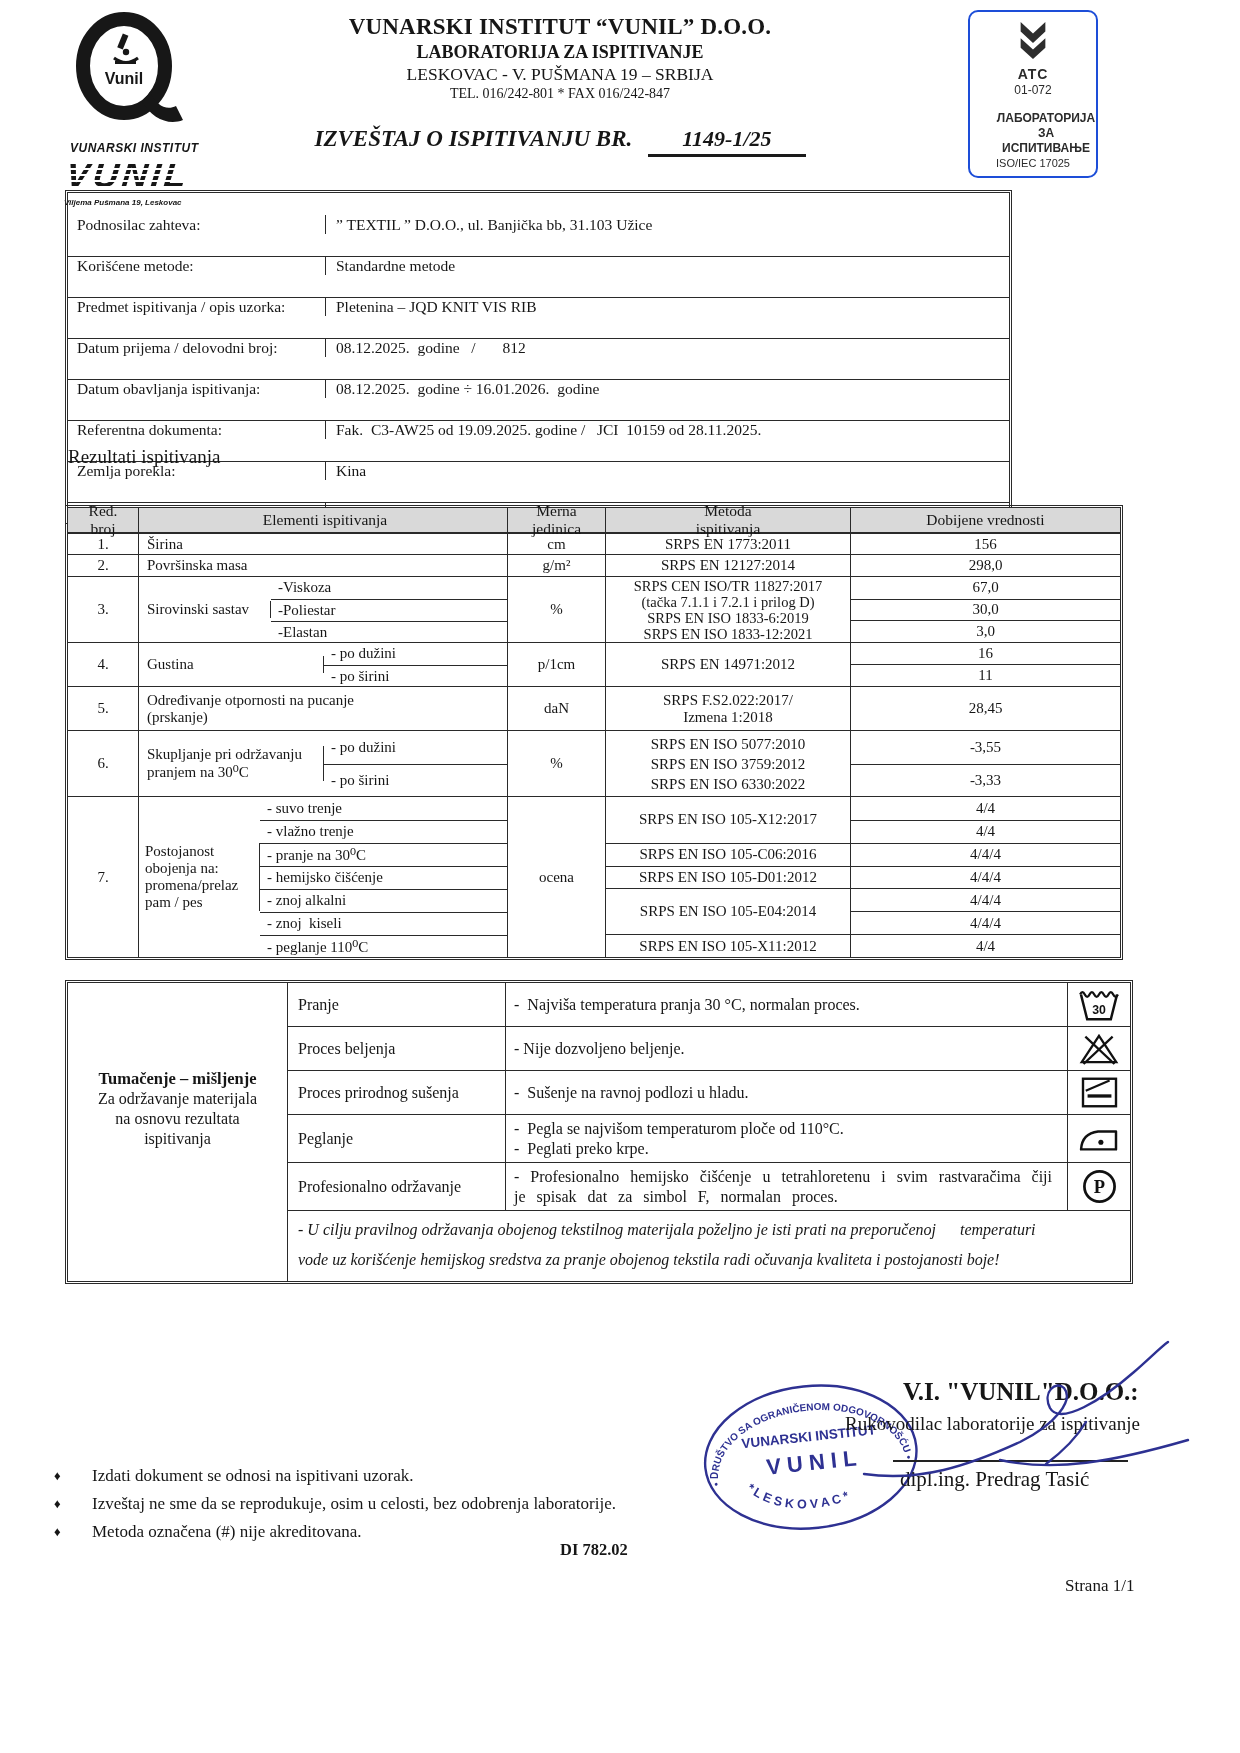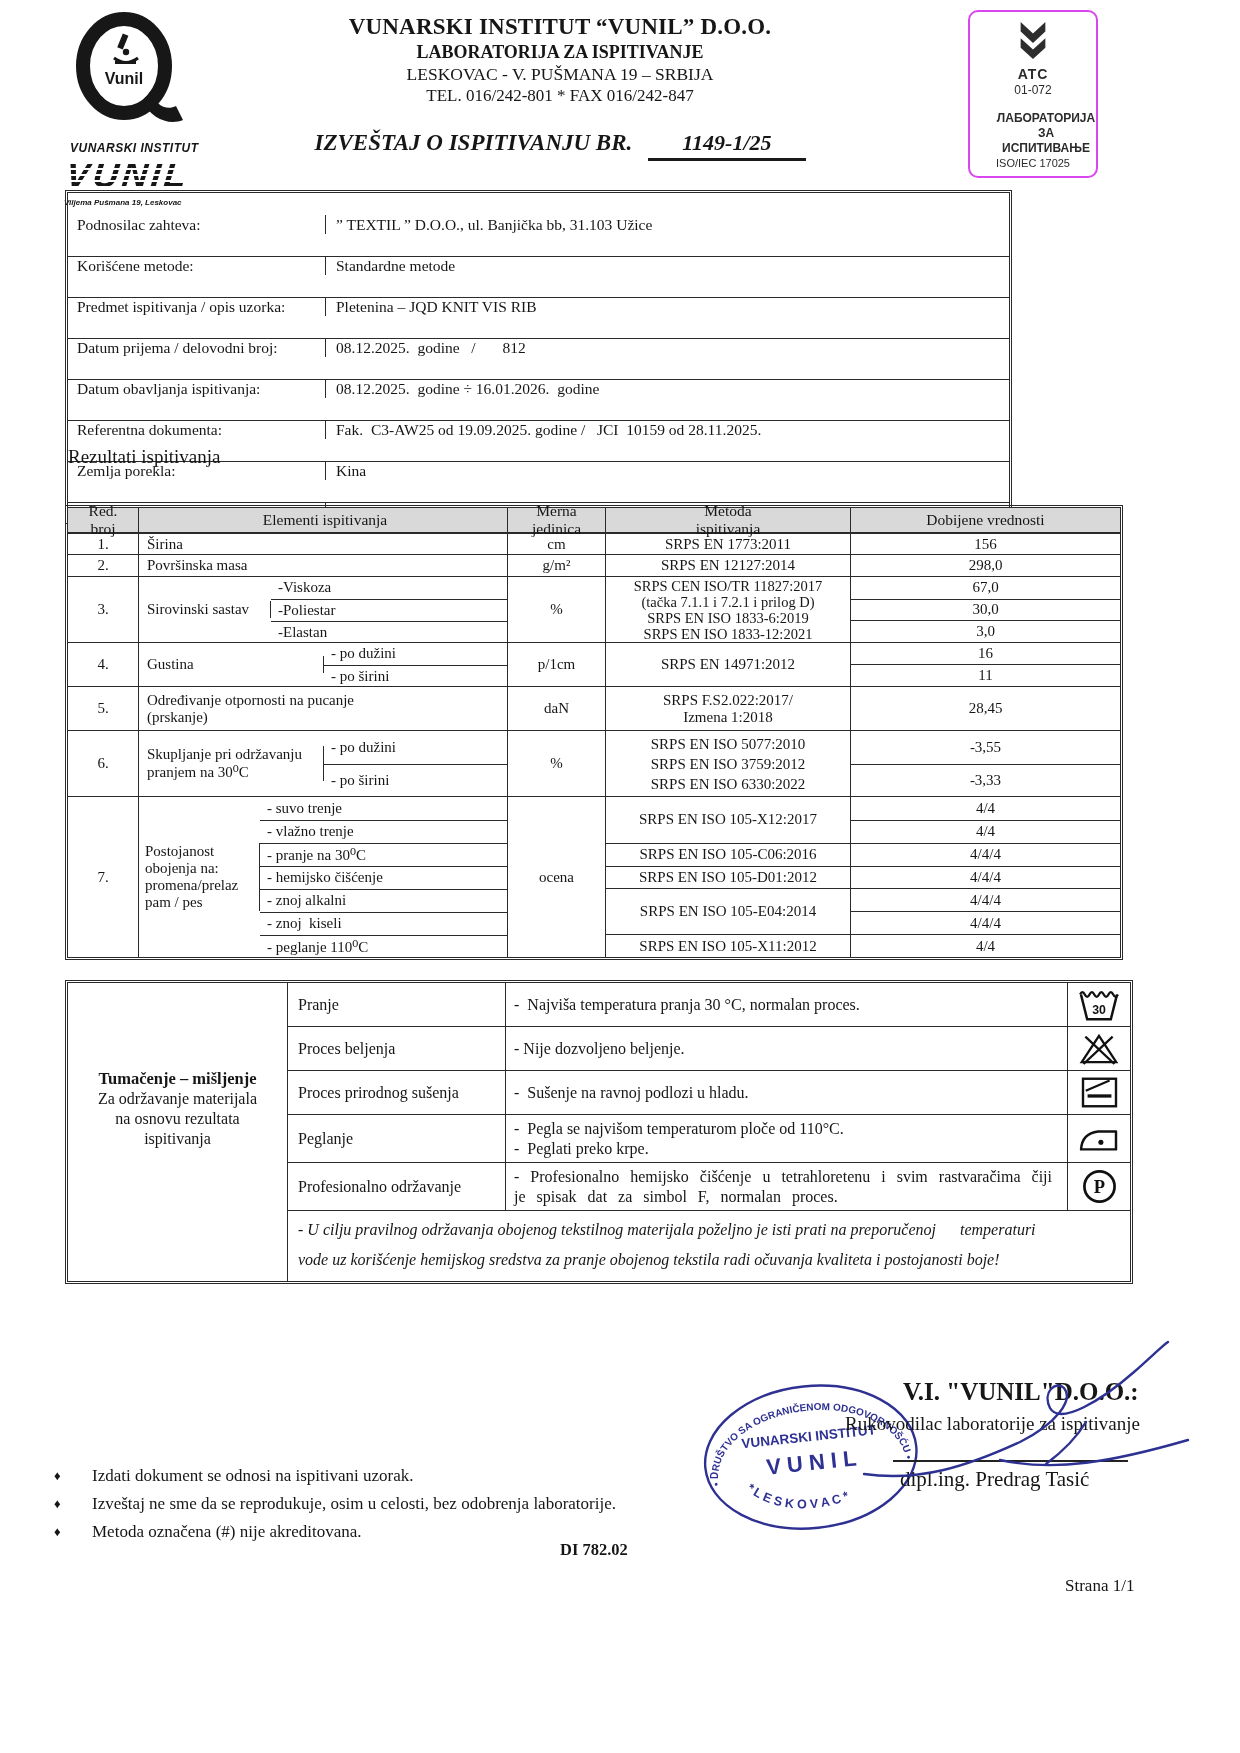--- a/index.html
+++ b/index.html
@@ -22,28 +22,28 @@
     letter-spacing:3px; transform:skewX(-6deg); }
   .vunil-logo::after { content:""; position:absolute; inset:4px -4px 4px -4px;
     background:repeating-linear-gradient(180deg, transparent 0 4px, #fff 4px 6px); }
   .logo-addr { position:absolute; left:64px; top:198px; width:150px;
     font:italic 700 8px "Liberation Sans","DejaVu Sans",sans-serif; }
 
   .head-center { position:absolute; left:255px; top:14px; width:610px; text-align:center; }
   .org-name { font-size:23px; font-weight:700; letter-spacing:.2px; }
   .lab-name { font-size:18px; font-weight:700; margin-top:2px; }
   .org-addr { font-size:17.5px; margin-top:1px; }
-  .org-tel  { font-size:17px; margin-top:1px; }
+  .org-tel  { font-size:14px; margin-top:1px; }
   .report-line { margin-top:24px; white-space:nowrap; }
   .report-title { font:italic 700 23px "Liberation Serif","DejaVu Serif",serif; }
   .report-no { font:italic 700 22px "Liberation Serif","DejaVu Serif",serif;
     border-bottom:3px solid #1a1a1a; padding:0 34px 2px 34px; margin-left:16px; display:inline-block; }
 
   .badge { position:absolute; left:968px; top:10px; width:130px; height:168px;
-    border:2px solid #d946ef; border-radius:10px; text-align:center;
+    border:2px solid #1d4ed8; border-radius:10px; text-align:center;
     font-family:"Liberation Sans","DejaVu Sans",sans-serif; color:#2b2b2b; }
   .badge-icon { margin-top:8px; }
   .badge-name { font-size:14px; font-weight:700; letter-spacing:1px; margin-top:-2px; }
   .badge-code { font-size:12px; margin-top:1px; }
   .badge-l1, .badge-l2 { font-size:12px; font-weight:600; line-height:15px;padding-left:26px; }
   .badge-l1 { margin-top:14px; }
   .badge-l3 { font-size:11px; margin-top:1px; }
 
   
   .info-table { position:absolute; left:65px; top:190px; width:947px; border:3px double #2a2a2a; }

